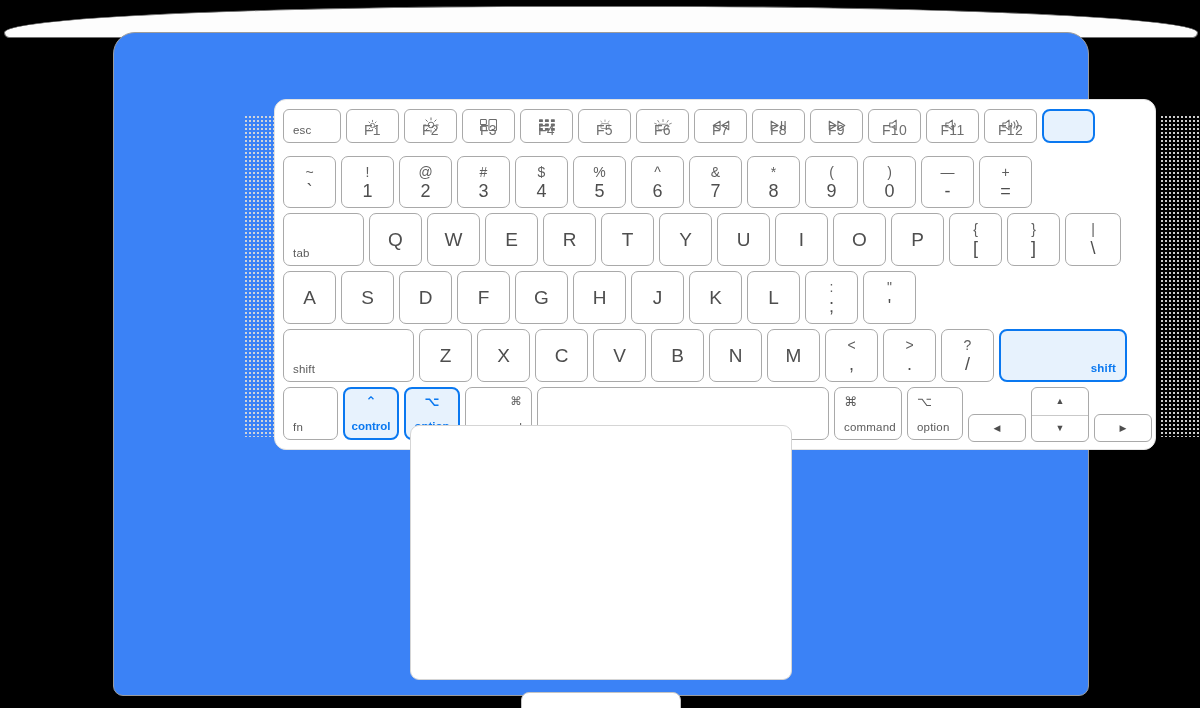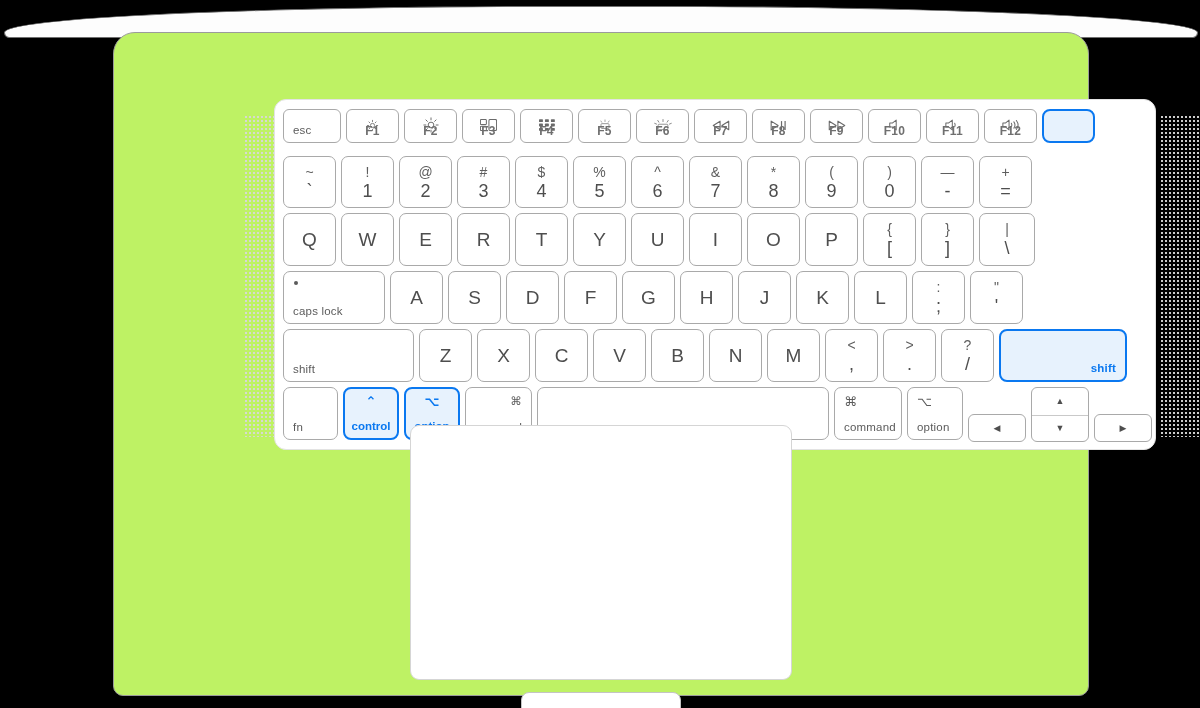--- a/index.html
+++ b/index.html
@@ -23,21 +23,21 @@
   }
   #hinge-inner{
     position:absolute;left:368px;top:34px;width:530px;height:18px;
     background:#fcfcfc;border-left:1px solid #bdbdbd;border-right:1px solid #bdbdbd;
     border-bottom:1px solid #c9c9c9;
   }
 
   
   #base{
     position:absolute;left:113px;top:32px;width:974px;height:662px;
-    background:#bef264;
+    background:#3b82f6;
     border:1px solid #9b9b9b;
     border-radius:22px 22px 10px 10px;
   }
 
   
   .grille{
     position:absolute;top:82px;width:42px;height:322px;
     background-image:radial-gradient(#d8d8d8 0.8px, transparent 0.9px);
     background-size:4px 4px;
     opacity:.95;
@@ -81,21 +81,21 @@
     position:absolute;inset:0;display:flex;flex-direction:column;
     align-items:center;justify-content:center;gap:3px;
   }
   .dual .top{font-size:14px;line-height:1;color:#5e5e5e;}
   .dual .bot{font-size:18px;line-height:1;color:#4e4e4e;}
 
   
   .lbl-bl{position:absolute;left:9px;bottom:6px;font-size:11.5px;color:#5b5b5b;letter-spacing:.2px;}
   .lbl-br{position:absolute;right:9px;bottom:6px;font-size:11.5px;color:#5b5b5b;letter-spacing:.2px;}
   .lbl-tc{position:absolute;top:5px;left:0;right:0;text-align:center;font-size:13px;color:#6a6a6a;}
-  .lbl-bc{position:absolute;bottom:4px;left:0;right:0;text-align:center;font-size:12px;color:#6f6f6f;letter-spacing:.3px;font-weight:bold;}
+  .lbl-bc{position:absolute;bottom:4px;left:0;right:0;text-align:center;font-size:14px;color:#6f6f6f;letter-spacing:.3px;}
   .lbl-tl{position:absolute;left:9px;top:6px;font-size:13px;color:#5b5b5b;}
   .lbl-bcc{position:absolute;bottom:6px;left:0;right:0;text-align:center;font-size:11.5px;color:#5b5b5b;}
   .icon-c{position:absolute;top:7px;left:0;right:0;display:flex;justify-content:center;align-items:center;height:16px;}
   .capsdot{position:absolute;left:10px;top:9px;width:4px;height:4px;border-radius:50%;background:#5b5b5b;}
 
   
   .hl{
     background:#e7f2fd;border:2.5px solid #0a78f0;border-radius:8px;
   }
   .hl .lbl-bl,.hl .lbl-br,.hl .lbl-bcc,.hl .glyph,.hl .lbl-tc{color:#0a78f0;font-weight:600;}
@@ -421,20 +421,23 @@
           <span class="dual">
         <span class="top">+</span>
         <span class="bot">=</span>
           </span>
         </div>
 
     </div>
 
     <div class="krow" id="row-qwerty">
 
+      <div class="key k-row3 w-tab">
+        <span class="lbl-bl">tab</span>
+      </div>
 
       <div class="key k-row3">
           <span class="glyph">Q</span>
         </div>
       <div class="key k-row3">
           <span class="glyph">W</span>
         </div>
       <div class="key k-row3">
           <span class="glyph">E</span>
         </div>
@@ -477,24 +480,20 @@
       <div class="key k-row3 w-backsl">
           <span class="dual">
         <span class="top">|</span>
         <span class="bot">\</span>
           </span>
         </div>
     </div>
 
     <div class="krow" id="row-home">
 
-      <div class="key k-row3 w-caps">
-        <span class="capsdot"></span>
-        <span class="lbl-bl">caps lock</span>
-      </div>
 
       <div class="key k-row3">
           <span class="glyph">A</span>
         </div>
       <div class="key k-row3">
           <span class="glyph">S</span>
         </div>
       <div class="key k-row3">
           <span class="glyph">D</span>
         </div>

